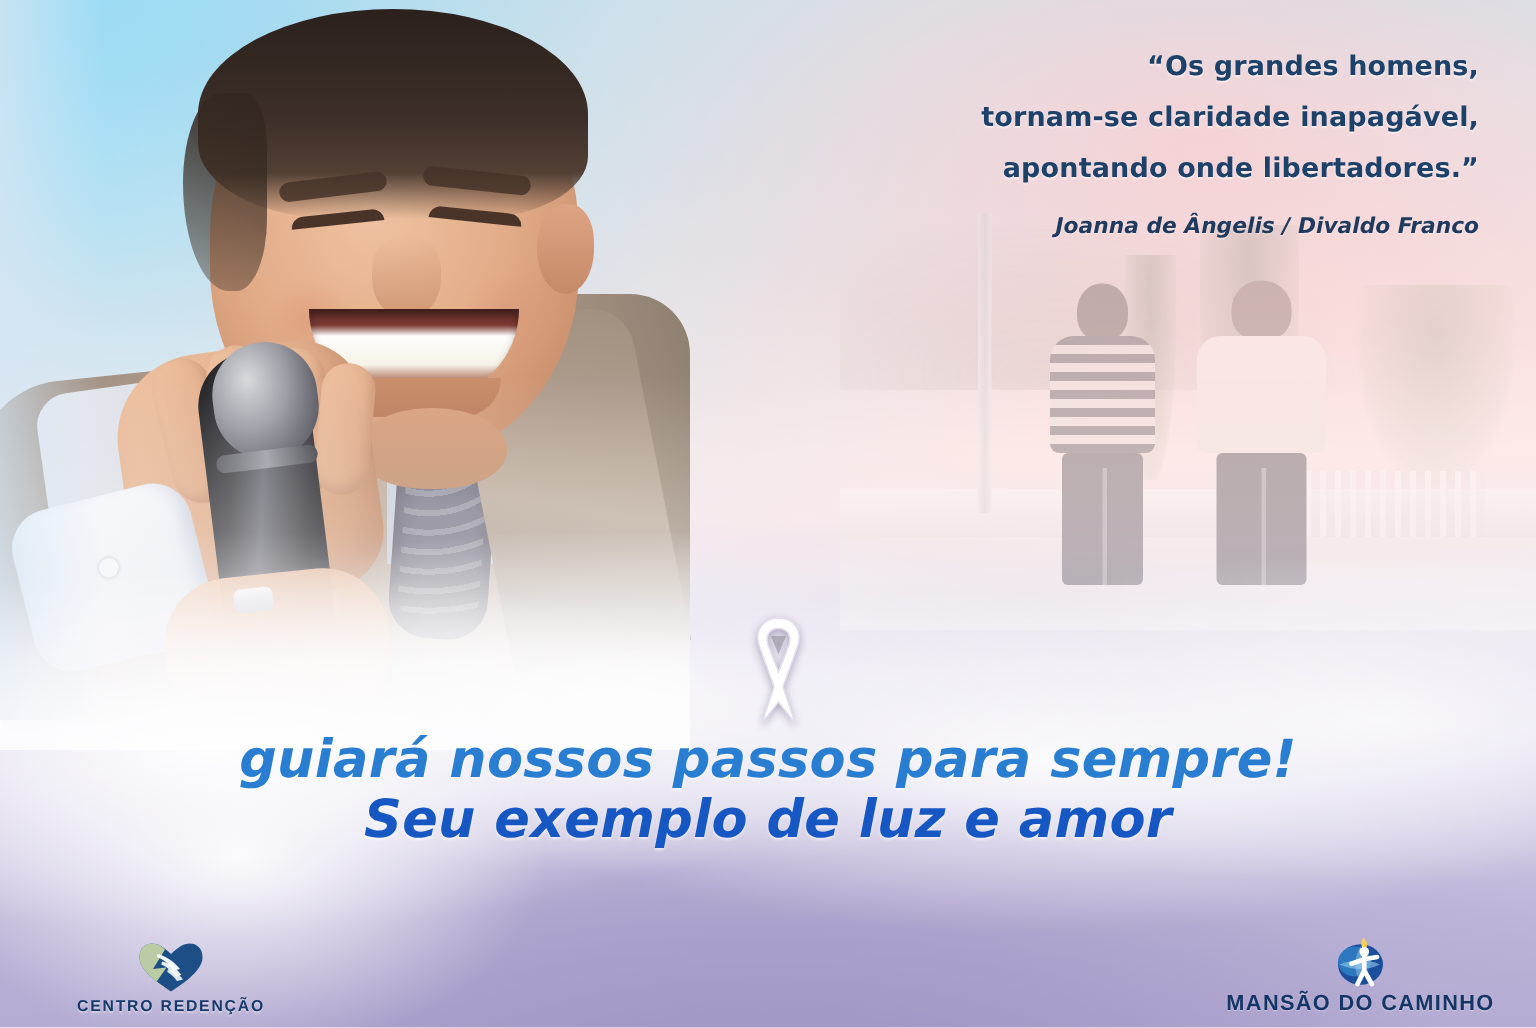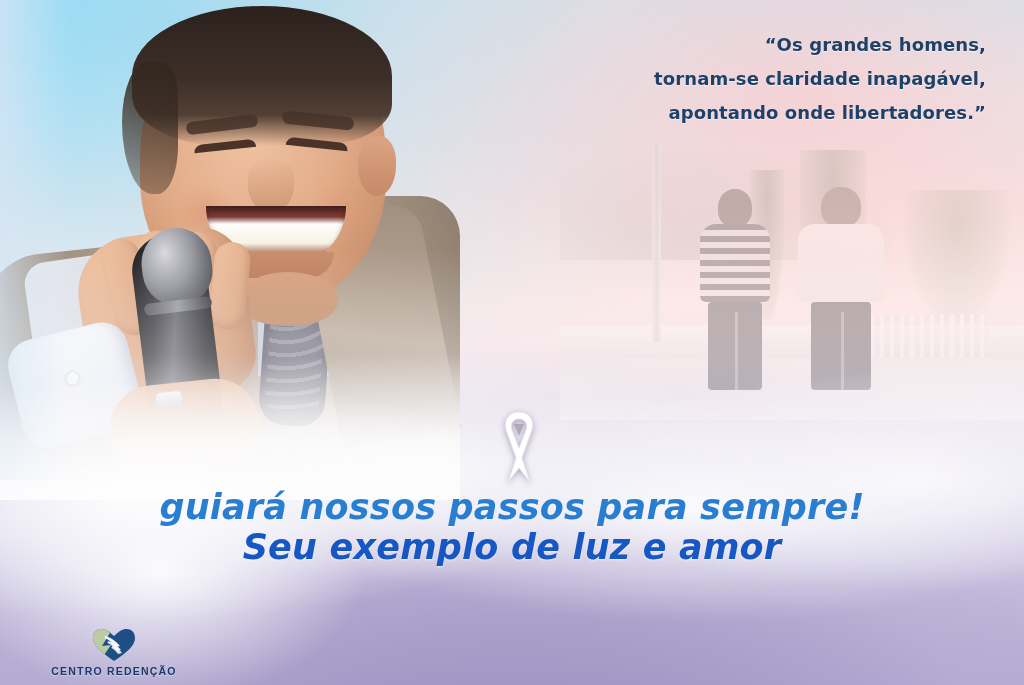--- a/index.html
+++ b/index.html
@@ -279,20 +279,21 @@
     <div class="portrait-fade-l"></div>
   </div>
 
   <div class="clouds"></div>
   <div class="mist-left"></div>
 
   <div class="quote-block">
     <div class="quote-line">“Os grandes homens,</div>
     <div class="quote-line">tornam-se claridade inapagável,</div>
     <div class="quote-line">apontando onde libertadores.”</div>
+    <div class="quote-attr">Joanna de Ângelis / Divaldo Franco</div>
   </div>
 
   <svg class="ribbon" viewBox="0 0 62 78">
     <path d="M31 4 C21 4 15 12 18 22 L28 50 L20 74 L31 60 L42 74 L34 50 L44 22 C47 12 41 4 31 4 Z
              M31 11 C37 11 40 16 38 22 L31 40 L24 22 C22 16 25 11 31 11 Z" fill="#ffffff" stroke="#e3e0ec" stroke-width="1"></path>
     <path d="M26 16 L36 16 L31 28 Z" fill="#8e8898" opacity=".55"></path>
   </svg>
 
   <div class="headline">
     <div class="hl hl3">guiará nossos passos para sempre!</div>
@@ -303,14 +304,26 @@
     <svg class="logo-mark" width="44" height="34" viewBox="0 0 44 34">
       <path d="M22 33 C8 24 1 17 1 10 C1 4 5 1 9.5 1 C14 1 17 3.5 22 8 C27 3.5 30 1 34.5 1 C39 1 43 4 43 10 C43 17 36 24 22 33 Z" fill="#1d4f86"></path>
       <path d="M22 33 C8 24 1 17 1 10 C1 4 5 1 9.5 1 C13 1 15.5 2.5 18 5 L10 18 L19 17 L12 27 Z" fill="#cdd9a8" opacity=".9"></path>
       <path d="M13 8 C18 9 24 13 28 18 L24 19 C20 14 16 11 12.5 10 Z" fill="#ffffff" opacity=".95"></path>
       <path d="M16 13 C21 14 26 18 29 22 L25 23 C22 19 18.5 16 15.5 15 Z" fill="#ffffff" opacity=".9"></path>
       <path d="M20 18 C24 19 28 22 30 25 L26 26 C24 23 21.5 21 19.5 20 Z" fill="#ffffff" opacity=".85"></path>
     </svg>
     <div class="logo-l1">CENTRO REDENÇÃO</div>
   </div>
 
+  <div class="logo logo-right">
+    <svg class="logo-mark" width="40" height="34" viewBox="0 0 40 34">
+      <ellipse cx="20" cy="19" rx="15" ry="13.5" fill="#1b4f9c"></ellipse>
+      <ellipse cx="16" cy="17" rx="11" ry="10" fill="#2f7fc4" opacity=".85"></ellipse>
+      <path d="M6 19 Q20 13 33 19 Q20 25 6 19 Z" fill="#9fd4ef" opacity=".55"></path>
+      <path d="M20 7 Q13 19 20 31 Q27 19 20 7 Z" fill="#bde4f7" opacity=".35"></path>
+      <path d="M22 1 C25 4 25 7 22.5 10 C20 7 20 4 22 1 Z" fill="#f6d152"></path>
+      <circle cx="22.5" cy="10.5" r="3.2" fill="#ffffff"></circle>
+      <path d="M22.5 13.5 L22.5 23 M22.5 15.5 L14 18.5 M22.5 15.5 L31 14 M22.5 23 L18 32 M22.5 23 L27.5 32" stroke="#ffffff" stroke-width="3.1" stroke-linecap="round" fill="none"></path>
+    </svg>
+    <div class="logo-single">MANSÃO DO CAMINHO</div>
+  </div>
 
 </div>
 
 </body></html>

